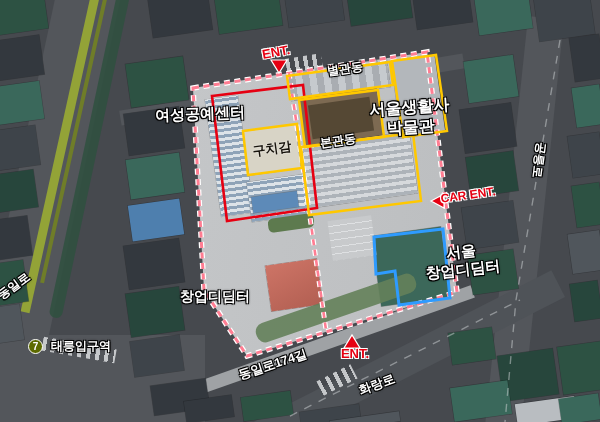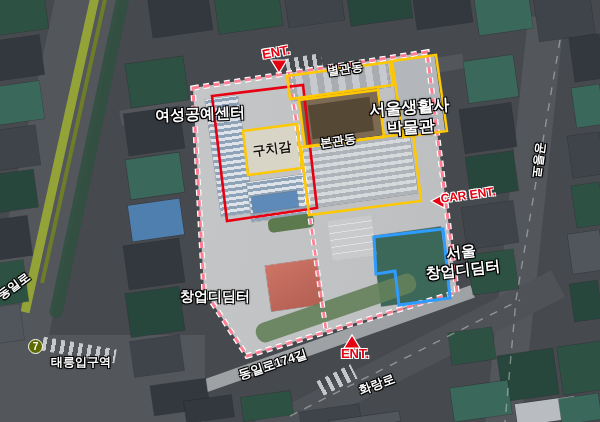--- a/index.html
+++ b/index.html
@@ -185,16 +185,16 @@
     <div class="rlabel ctr" style="left:276px;top:52px;font-size:13px;transform:translate(-50%,-50%) rotate(-10deg);">ENT.</div>
     <div class="rlabel ctr" style="left:355px;top:353px;font-size:13px;transform:translate(-50%,-50%);">ENT.</div>
     <div class="rlabel ctr" style="left:468px;top:195px;font-size:12px;transform:translate(-50%,-50%) rotate(-8deg);">CAR ENT.</div>
 
     <div class="olabel ctr" style="left:14px;top:286px;font-size:12px;transform:translate(-50%,-50%) rotate(-36deg);">동일로</div>
     <div class="olabel ctr" style="left:539px;top:160px;font-size:12px;transform:translate(-50%,-50%) rotate(97deg);">공릉로</div>
     <div class="olabel ctr" style="left:273px;top:365px;font-size:12.5px;transform:translate(-50%,-50%) rotate(-18deg);">동일로174길</div>
     <div class="olabel ctr" style="left:377px;top:385px;font-size:12.5px;transform:translate(-50%,-50%) rotate(-20deg);">화랑로</div>
 
     <div id="station-badge" style="left:28px;top:339px;">7</div>
-    <div class="olabel ctr" style="left:81px;top:346px;font-size:12px;transform:translate(-50%,-50%);margin-top:16px;">태릉입구역</div>
+    <div class="olabel ctr" style="left:81px;top:346px;font-size:12px;transform:translate(-50%,-50%);">태릉입구역</div>
   </div>
 
 </div>
 
 </body></html>

